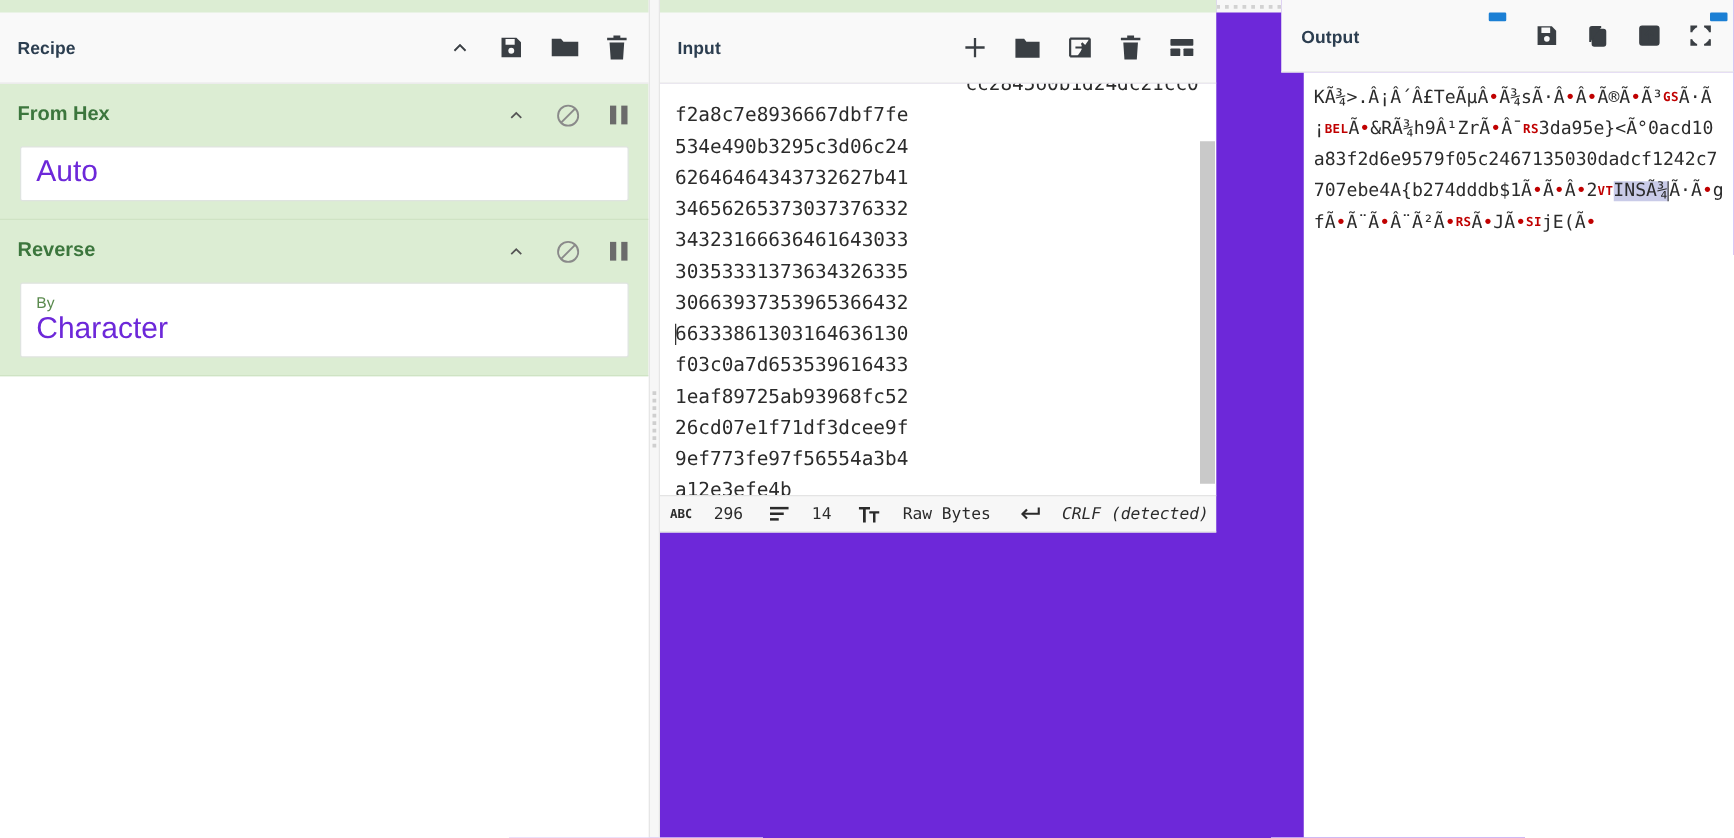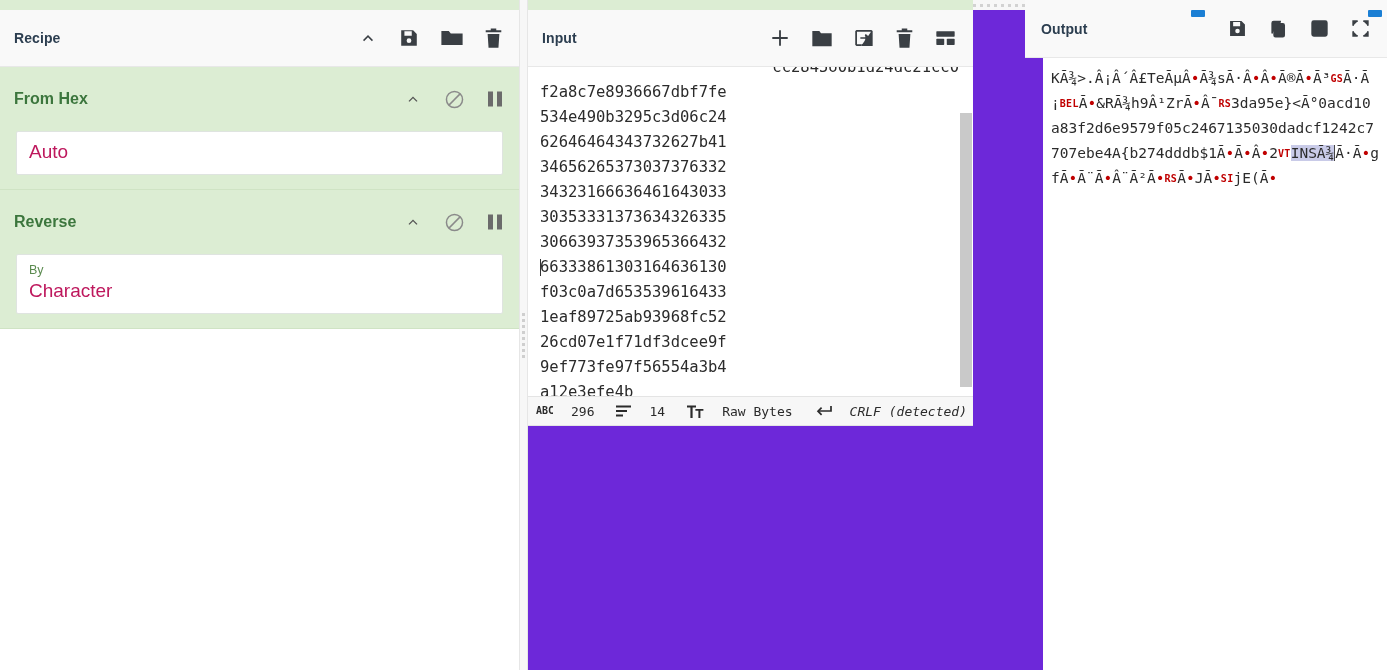--- a/index.html
+++ b/index.html
@@ -35,37 +35,37 @@
   .bar-icons svg { display: block; fill: #3a3f44; }
   .bar-icons .ico { cursor: pointer; line-height: 0; }
 
   .recipe-list { flex: 1; background: #ffffff; overflow: hidden; }
   .op {
     background: #dcedd3;
     border-bottom: 1px solid #cfe3c4;
     padding: 0 0 14px 0;
   }
   .op-head {
-    height: 64px; display: flex; align-items: center;
+    height: 50px; display: flex; align-items: center;
     padding: 0 16px 0 14px;
   }
   .op-name {
     font-size: 16px; font-weight: bold; color: #3c763d;
   }
   .op-icons { margin-left: auto; display: flex; align-items: center; gap: 22px; }
   .op-icons svg { display: block; }
   .ing {
     background: #ffffff;
     border: 1px solid #dfe4e0;
     border-radius: 2px;
     margin: 0 16px;
     padding: 7px 12px 9px 12px;
   }
   .ing-label { font-size: 12.5px; color: #5a8a4e; line-height: 16px; }
-  .ing-value { font-size: 19px; color: #be185d; line-height: 26px; }
+  .ing-value { font-size: 24px; color: #6d28d9; line-height: 26px; }
 
   
   .vsplit {
     width: 9px; height: 670px; background: #f7f7f7;
     border-left: 1px solid #e6e6e6; border-right: 1px solid #e6e6e6;
     display: flex; align-items: center; justify-content: center;
     position: relative;
   }
   .vsplit .grip { display: flex; flex-direction: column; gap: 3px; }
   .vsplit .grip i { width: 3px; height: 3px; background: #cfcfcf; display: block; }

